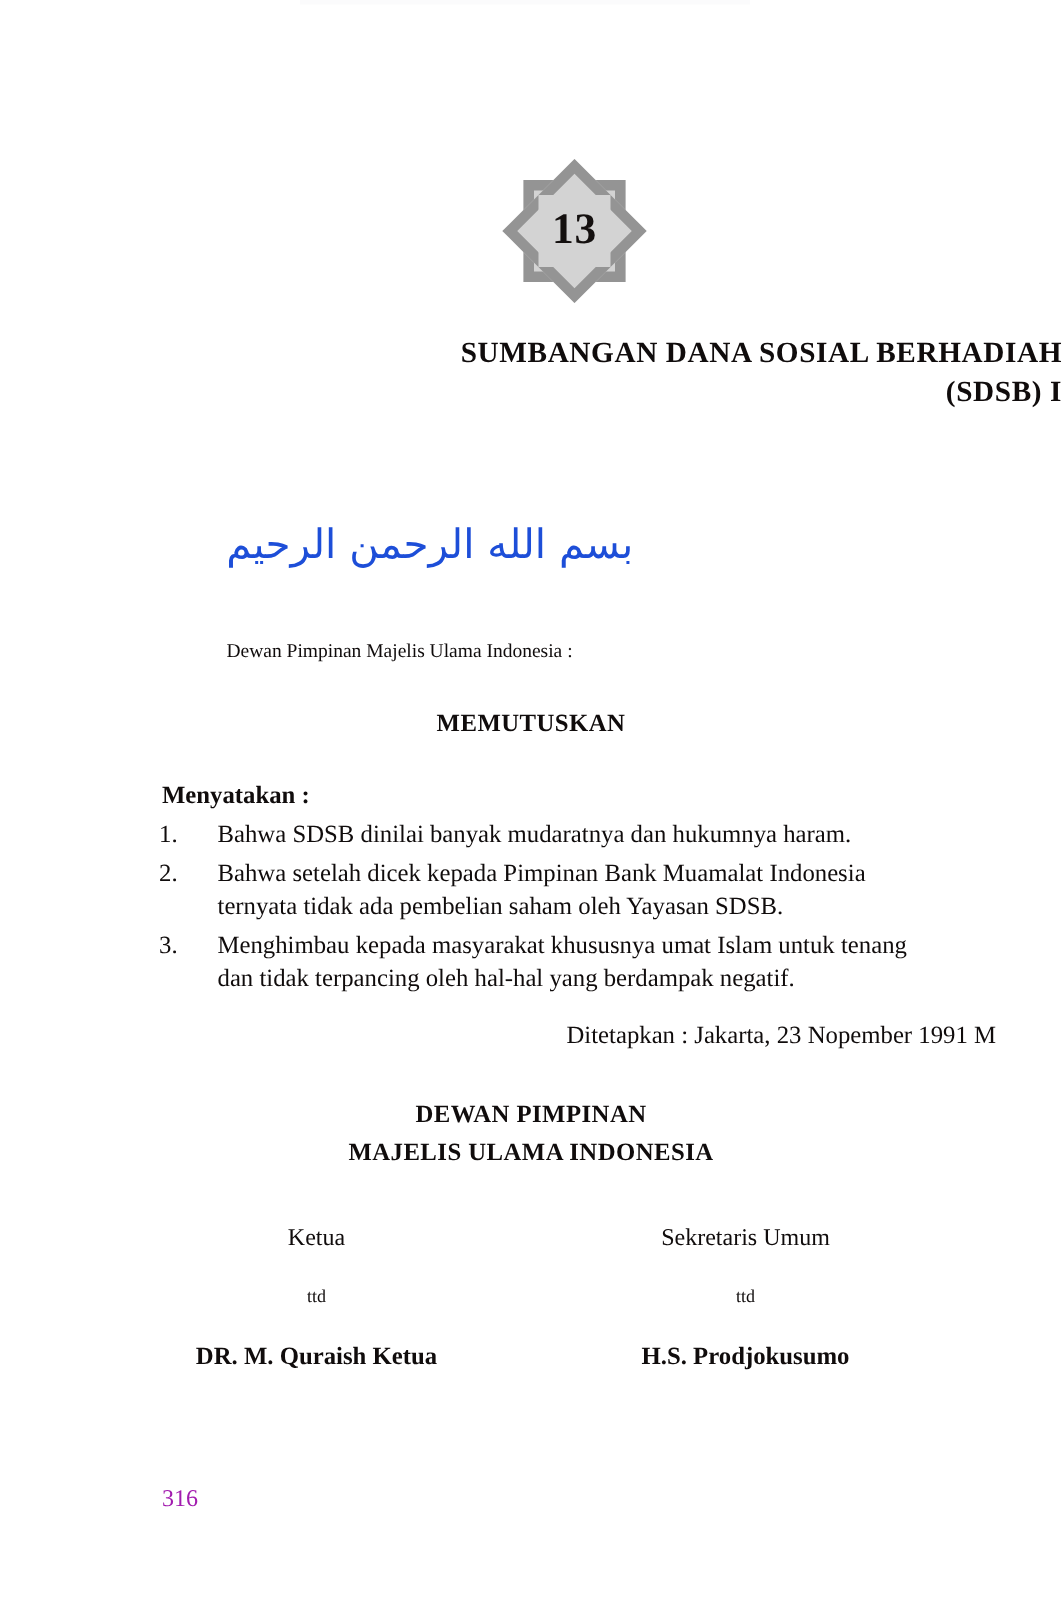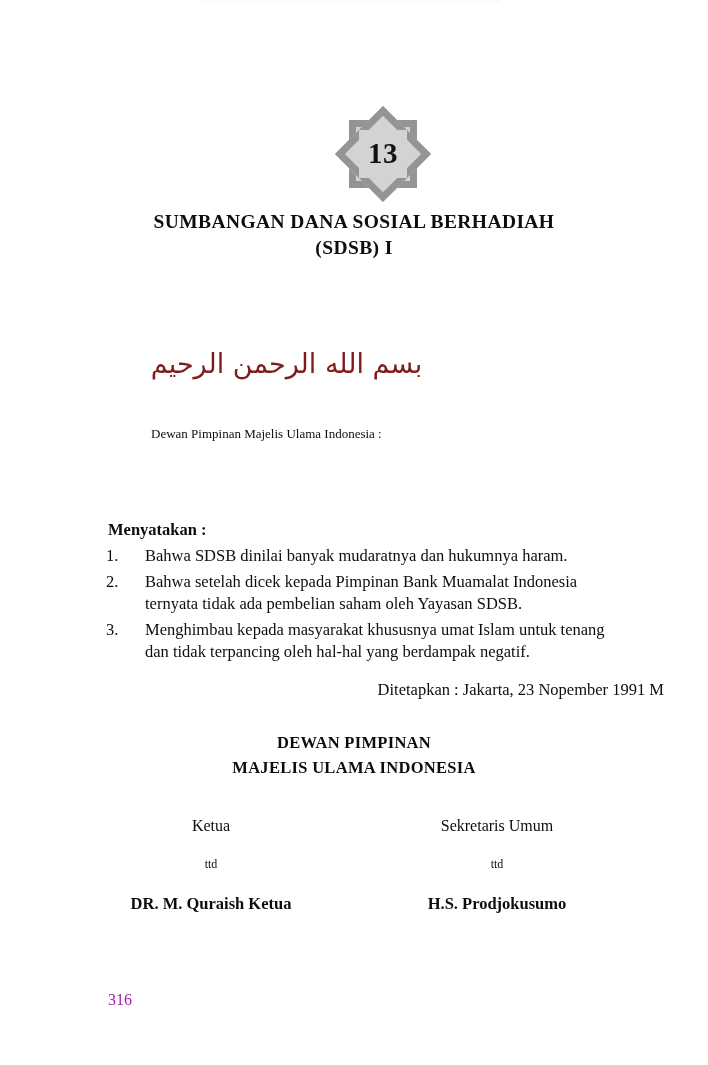--- a/index.html
+++ b/index.html
@@ -83,44 +83,44 @@
     font-weight: 700;
     color: #14100f;
     line-height: 1;
     letter-spacing: 0.5px;
     padding-bottom: 2px;
   }
 
   
   .doc-title {
     position: absolute;
-    top: 196px;
-    left: 0;
-    width: 708px;
-    text-align: center;
+    top: 210px;
+    left: 0;
+    width: 708px;
+    text-align: right;
     font-size: 19.5px;
     font-weight: 700;
     letter-spacing: 0.4px;
     line-height: 26px;
     color: #100c0c;
   }
   .doc-title .line2 {
     display: block;
   }
 
   
   .basmala {
     position: absolute;
     top: 338px;
     left: 0;
     width: 573px;
     text-align: center;
     font-size: 27px;
     line-height: 52px;
-    color: #7f1d1d;
+    color: #1d4ed8;
     direction: rtl;
     font-family: "DejaVu Sans", sans-serif;
   }
 
   
   .intro-line {
     position: absolute;
     top: 423px;
     left: 151px;
     font-size: 13px;
@@ -258,20 +258,21 @@
 
   <h1 class="doc-title">
     <span>SUMBANGAN DANA SOSIAL BERHADIAH</span>
     <span class="line2">(SDSB) I</span>
   </h1>
 
   <div class="basmala">بسم الله الرحمن الرحيم</div>
 
   <div class="intro-line">Dewan Pimpinan Majelis Ulama Indonesia :</div>
 
+  <div class="decision-heading">MEMUTUSKAN</div>
 
   <div class="declare-heading">Menyatakan :</div>
 
   <div class="points">
     <div class="point">
       <span class="point-num">1.</span>
       <span class="point-text">Bahwa SDSB dinilai banyak mudaratnya dan hukumnya haram.</span>
     </div>
     <div class="point">
       <span class="point-num">2.</span>

